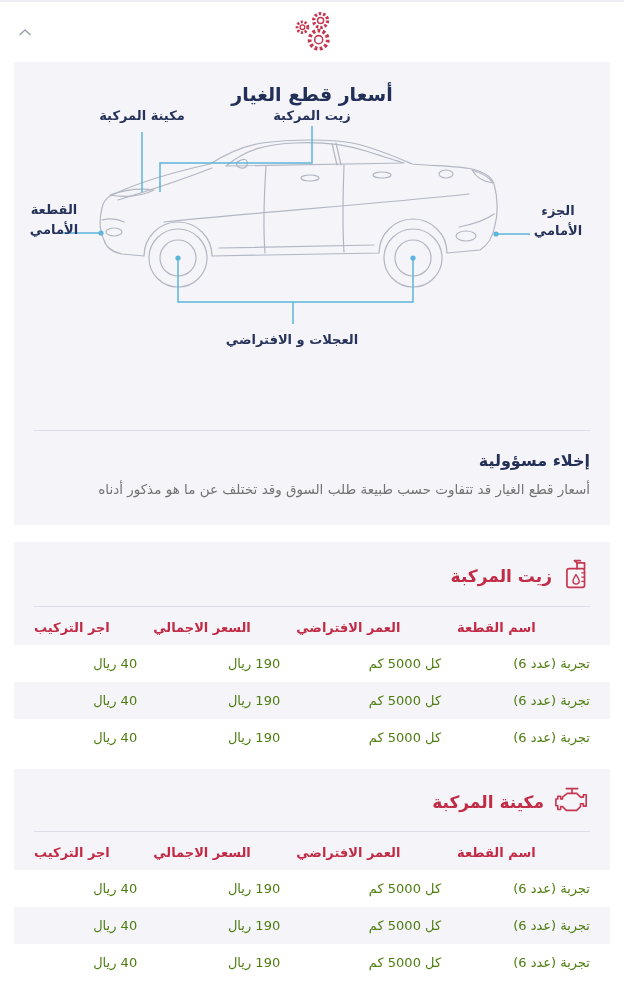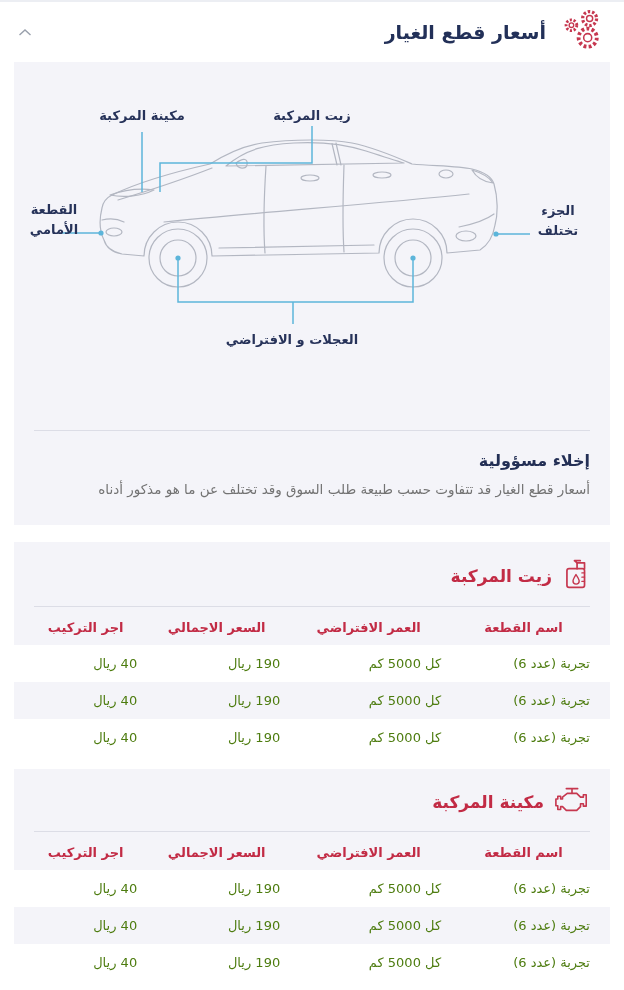--- a/index.html
+++ b/index.html
@@ -5,21 +5,21 @@
   * { box-sizing: border-box; }
   html,body { margin:0; padding:0; }
   body {
     width:624px; min-height:990px; background:#ffffff;
     font-family:"DejaVu Sans", sans-serif;
     border-top:2px solid #eceef3;
     overflow:hidden;
   }
 
   
-  .page-header { height:60px; display:flex; align-items:center; gap:12px; padding:8px 20px; position:relative; }
+  .page-header { height:60px; display:flex; align-items:center; gap:12px; padding:8px 20px; position:relative;flex-direction:column; }
   .page-title { font-size:19px; font-weight:bold; color:#223058; }
   .collapse-btn { position:absolute; left:14px; top:20px; width:18px; height:18px; cursor:pointer; }
 
   
   .card { margin:0 14px; background:#f4f4f9; }
   .card-tables { margin-top:17px; }
   .card-tables.second { margin-top:13px; }
 
   
   .diagram { position:relative; height:368px; }
@@ -36,21 +36,21 @@
   
   .disclaimer { padding:15px 20px 26px; }
   .disclaimer-title { margin:5px 0 9px; font-size:16px; font-weight:bold; color:#232f55; }
   .disclaimer-text { margin:0; font-size:13.5px; color:#737373; line-height:1.5; }
 
   
   .section-head { display:flex; align-items:center; gap:10px; padding:16px 20px 12px; }
   .section-title { font-size:17px; font-weight:bold; color:#c22b45; margin:0; }
 
   table { width:100%; border-collapse:collapse; margin-bottom:7px; }
-  th { color:#c22b45; font-size:13px; font-weight:bold; padding:13px 8px 10px; text-align:center; }
+  th { color:#c22b45; font-size:13px; font-weight:bold; padding:13px 8px 10px; text-align:left; }
   td { color:#4d7c0f; font-size:13px; padding:11px 8px; text-align:start; }
   th:nth-child(1), td:nth-child(1) { width:27%; padding-inline-start:20px; }
   th:nth-child(2), td:nth-child(2) { width:27%; }
   th:nth-child(3), td:nth-child(3) { width:24%; }
   th:nth-child(4), td:nth-child(4) { width:22%; padding-inline-end:20px; }
   tbody tr:nth-child(odd) { background:#ffffff; }
 </style>
 </head>
 <body>
 
@@ -128,21 +128,21 @@
       <g fill="#5cb5da" stroke="none">
         <circle cx="87" cy="171" r="2.6"></circle>
         <circle cx="482" cy="172" r="2.6"></circle>
         <circle cx="164" cy="196" r="2.6"></circle>
         <circle cx="399" cy="196" r="2.6"></circle>
       </g>
     </svg>
     <div class="dlabel engine">مكينة المركبة</div>
     <div class="dlabel oil">زيت المركبة</div>
     <div class="dlabel front">القطعة الأمامي</div>
-    <div class="dlabel rear">الجزء تختلف</div>
+    <div class="dlabel rear">الجزء الأمامي</div>
     <div class="dlabel wheels">العجلات و الافتراضي</div>
   </div>
 
   <div class="divider"></div>
 
   <div class="disclaimer">
     <h3 class="disclaimer-title">إخلاء مسؤولية</h3>
     <p class="disclaimer-text">أسعار قطع الغيار قد تتفاوت حسب طبيعة طلب السوق وقد تختلف عن ما هو مذكور أدناه</p>
   </div>
 </section>

